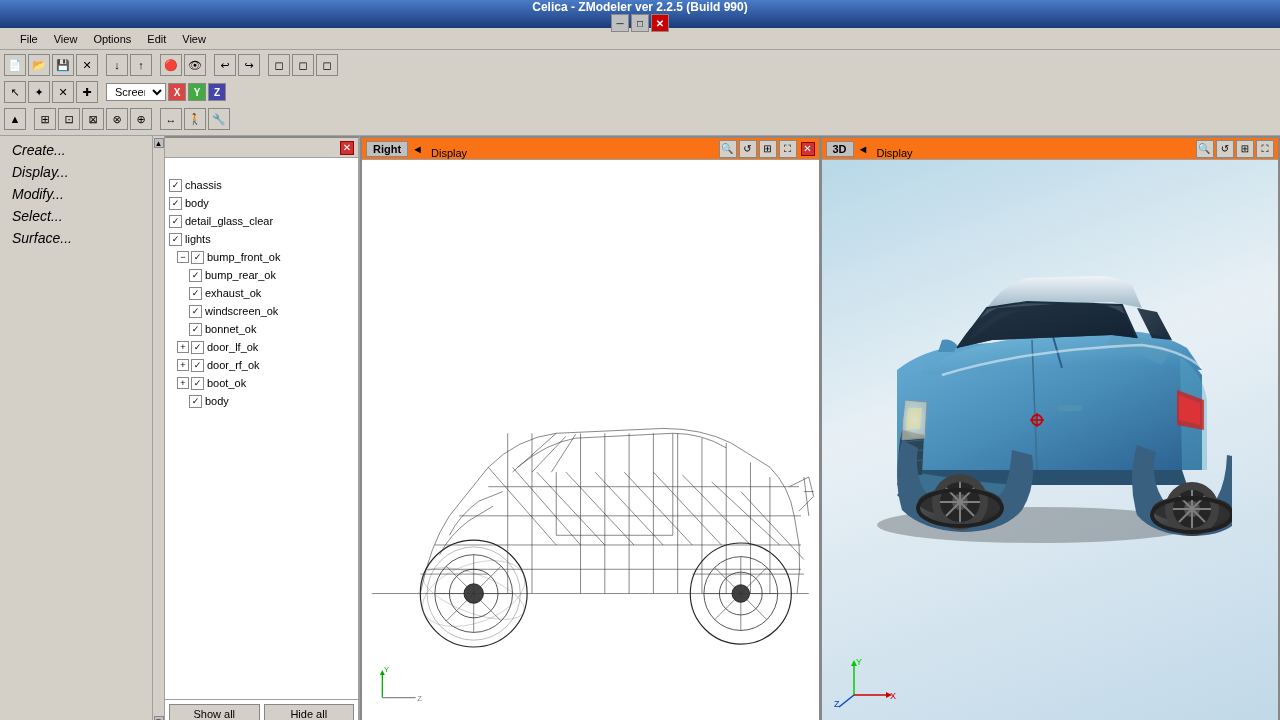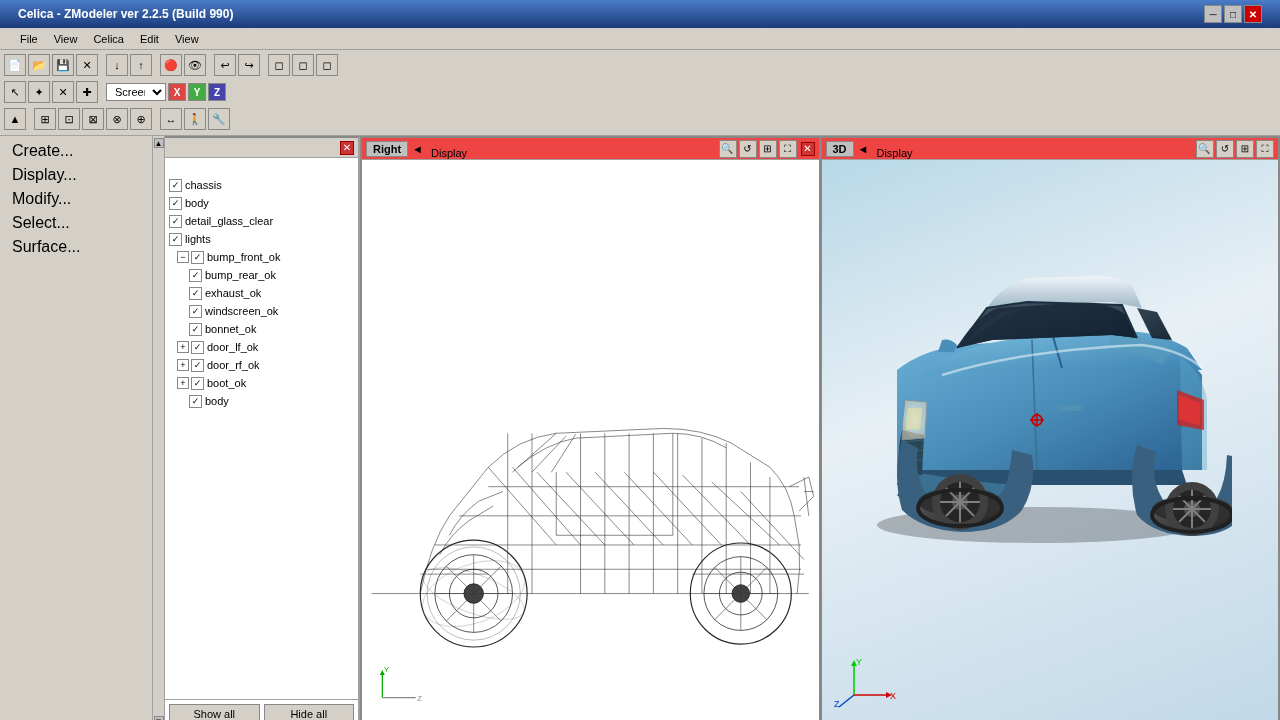--- a/index.html
+++ b/index.html
@@ -9,20 +9,21 @@
     .title-bar {
       height: 28px;
       background: linear-gradient(to bottom, #4a7cc7, #1a3a7a);
       color: white;
       display: flex;
       align-items: center;
       padding: 0 18px;
       font-size: 12px;
       font-weight: bold;
       user-select: none;
+      flex-direction: column;
     }
     .title-bar .title-text { flex: 1; }
     .title-bar .title-buttons { display: flex; gap: 2px; }
     .title-bar .title-btn {
       width: 18px; height: 18px;
       background: #c0c0c0;
       border: 1px solid #888;
       display: flex; align-items: center; justify-content: center;
       font-size: 10px; cursor: pointer; color: #000;
     }
@@ -103,21 +104,22 @@
     }
     .left-menu {
       padding: 4px 8px;
       display: flex;
       flex-direction: column;
       gap: 2px;
     }
     .left-menu-item {
       padding: 2px 4px;
       cursor: pointer;
-      font-size: 16px;
+      font-size: 14px;
+      font-style: italic;
     }
 
     
     .tree-panel {
       width: 195px;
       background: white;
       border-right: 2px solid #a0a0a0;
       border-top: 2px solid #888;
       display: flex;
       flex-direction: column;
@@ -187,21 +189,21 @@
     }
     .viewport {
       flex: 1;
       border: 2px solid #888;
       position: relative;
       background: white;
       overflow: hidden;
     }
     .viewport-header {
       height: 22px;
-      background: #ef4444;
+      background: #f97316;
       border-bottom: 1px solid #a0a0a0;
       display: flex;
       align-items: center;
       padding: 0 4px;
       gap: 4px;
     }
     .view-label {
       font-size: 11px;
       font-weight: bold;
       padding: 1px 6px;
@@ -311,21 +313,21 @@
   <div class="title-buttons">
     <div class="title-btn">─</div>
     <div class="title-btn">□</div>
     <div class="title-btn close">✕</div>
   </div>
 </div>
 
 <div class="menu-bar">
   <span class="menu-item">File</span>
   <span class="menu-item">View</span>
-  <span class="menu-item">Celica</span>
+  <span class="menu-item">Options</span>
   <span class="menu-item">Edit</span>
   <span class="menu-item">View</span>
 </div>
 
 <div class="toolbar-area">
 
   <div class="toolbar-row">
     <div class="tb-btn">📄</div>
     <div class="tb-btn">📂</div>
     <div class="tb-btn">💾</div>

